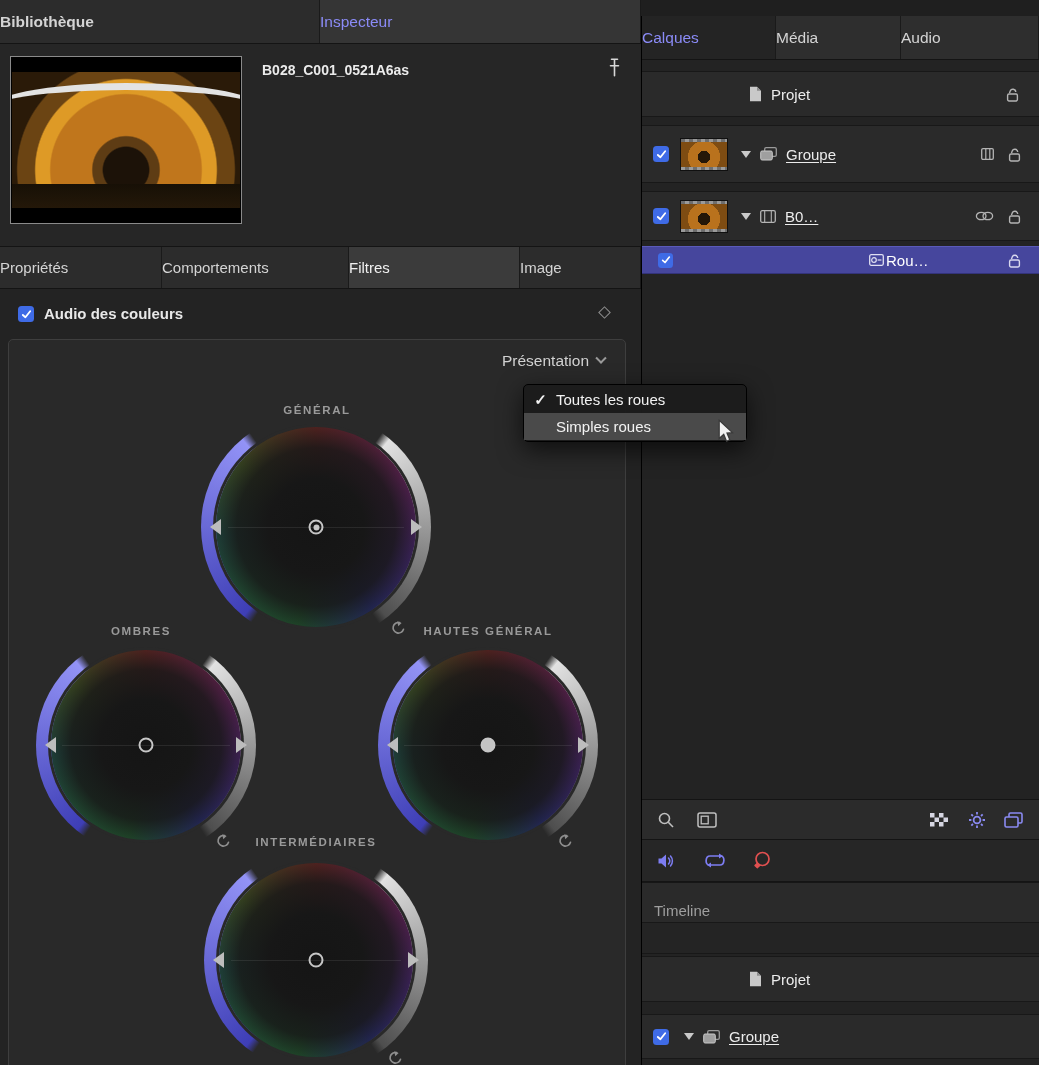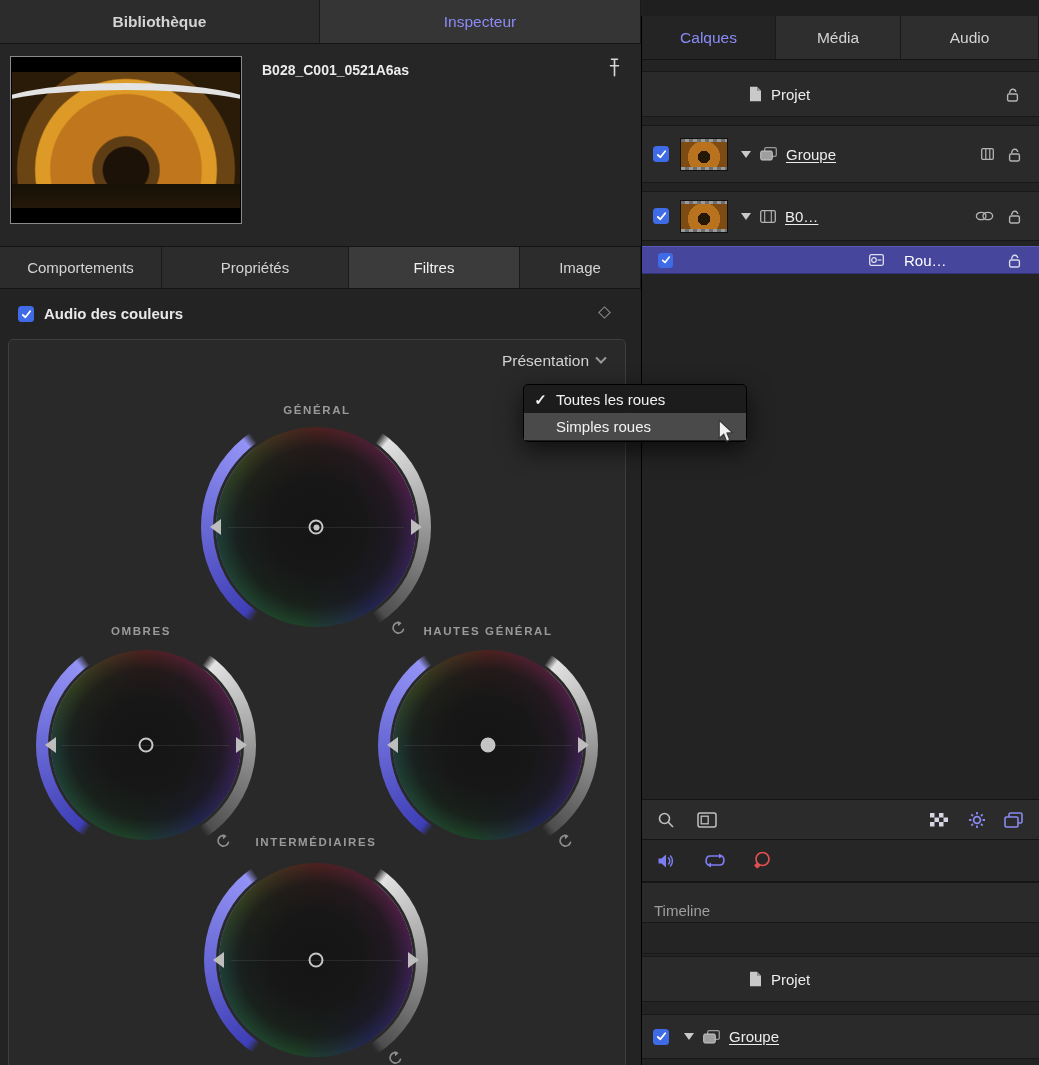--- a/index.html
+++ b/index.html
@@ -3,21 +3,21 @@
 <meta charset="utf-8">
 <style>
   *{box-sizing:border-box;margin:0;padding:0}
   body{background:#111;font-family:"Liberation Sans",sans-serif}
   .app{position:relative;width:1039px;height:1065px;background:#1f1f1f;overflow:hidden;color:#ddd}
   .abs{position:absolute}
 
   
   .left{position:absolute;left:0;top:0;width:641px;height:100%}
   .tabbar{display:flex;height:44px;background:#2c2c2c;border-bottom:1px solid #141414}
-  .tab{display:flex;align-items:center;justify-content:center;font-size:15.5px;color:#d4d4d4;border-right:1px solid #1a1a1a}
+  .tab{display:flex;align-items:center;justify-content:flex-start;font-size:15.5px;color:#d4d4d4;border-right:1px solid #1a1a1a}
   .top-tabs .tab:nth-child(1){flex:0 0 320px}
   .top-tabs .tab:nth-child(2){flex:1}
   .tab.sel-light{background:#353535}
   .tab.accent{color:#8b8bf7;font-weight:normal}
   .tab.b{font-weight:bold}
 
   .header{position:relative;height:203px;background:#262626;border-bottom:1px solid #141414}
   .preview{position:absolute;left:10px;top:12px;width:232px;height:168px;background:#000;border:1px solid #8a8a8a}
   .pv-img{position:absolute;left:1px;right:1px;top:15px;bottom:15px;overflow:hidden;
     background:radial-gradient(circle at 50% 72%, #1c1208 0 15%, #5e3c14 16% 22%, #c0761c 23% 50%, #de9a26 51% 60%, #6b4413 61% 72%, #2a1a08 73% 100%)}
@@ -115,24 +115,24 @@
       <div class="clip-title">B028_C001_0521A6as</div>
       <div class="pin icbtn">
         <svg width="13" height="19" viewBox="0 0 13 19">
             <path d="M3.5 1.2 h6 M6.5 1.2 v6.5 M2.5 7.7 h8 M6.5 7.7 v10" fill="none" stroke="#d8d8d8" stroke-width="1.6" stroke-linecap="round"></path>
           </svg>
       </div>
     </div>
 
     <div class="tabbar sub-tabs">
       <div class="tab">
+          <span>Propriétés</span>
+        </div>
+      <div class="tab">
           <span>Comportements</span>
-        </div>
-      <div class="tab">
-          <span>Propriétés</span>
         </div>
       <div class="tab sel-light">
           <span>Filtres</span>
         </div>
       <div class="tab">
           <span>Image</span>
         </div>
     </div>
 
     <div class="filters">
@@ -322,21 +322,21 @@
             <path d="M2 6.5 L4.8 9 L10 2.5" fill="none" stroke="#fff" stroke-width="2" stroke-linecap="round" stroke-linejoin="round"></path>
           </svg>
       </span>
       <span class="icbtn" style="margin-left:196px">
         <svg width="15" height="12" viewBox="0 0 15 12">
             <rect x="0.7" y="0.7" width="13.6" height="10.6" rx="1.5" fill="none" stroke="#dfdff2" stroke-width="1.3"></rect>
             <circle cx="5" cy="6" r="2.3" fill="none" stroke="#dfdff2" stroke-width="1.2"></circle>
             <line x1="8.6" y1="6" x2="12.4" y2="6" stroke="#dfdff2" stroke-width="1.2"></line>
           </svg>
       </span>
-      <span class="rowlabel" style="margin-left:20px;color:#fff">Rou…</span>
+      <span class="rowlabel" style="margin-left:2px;color:#fff">Rou…</span>
       <span class="spacer"></span>
       <span class="icbtn" style="margin-right:18px">
         <svg width="13" height="15" viewBox="0 0 13 15">
             <rect x="1.6" y="7" width="9.8" height="7" rx="1.4" fill="none" stroke="#d8d8ee" stroke-width="1.4"></rect>
             <path d="M4 7 V4.8 A2.9 2.9 0 0 1 9.6 4" fill="none" stroke="#d8d8ee" stroke-width="1.4" transform="rotate(18 6.5 5)"></path>
           </svg>
       </span>
     </div>
 
     <div class="toolbar" style="top:783px;height:40px;background:#2b2b2b;border-top:1px solid #141414">

